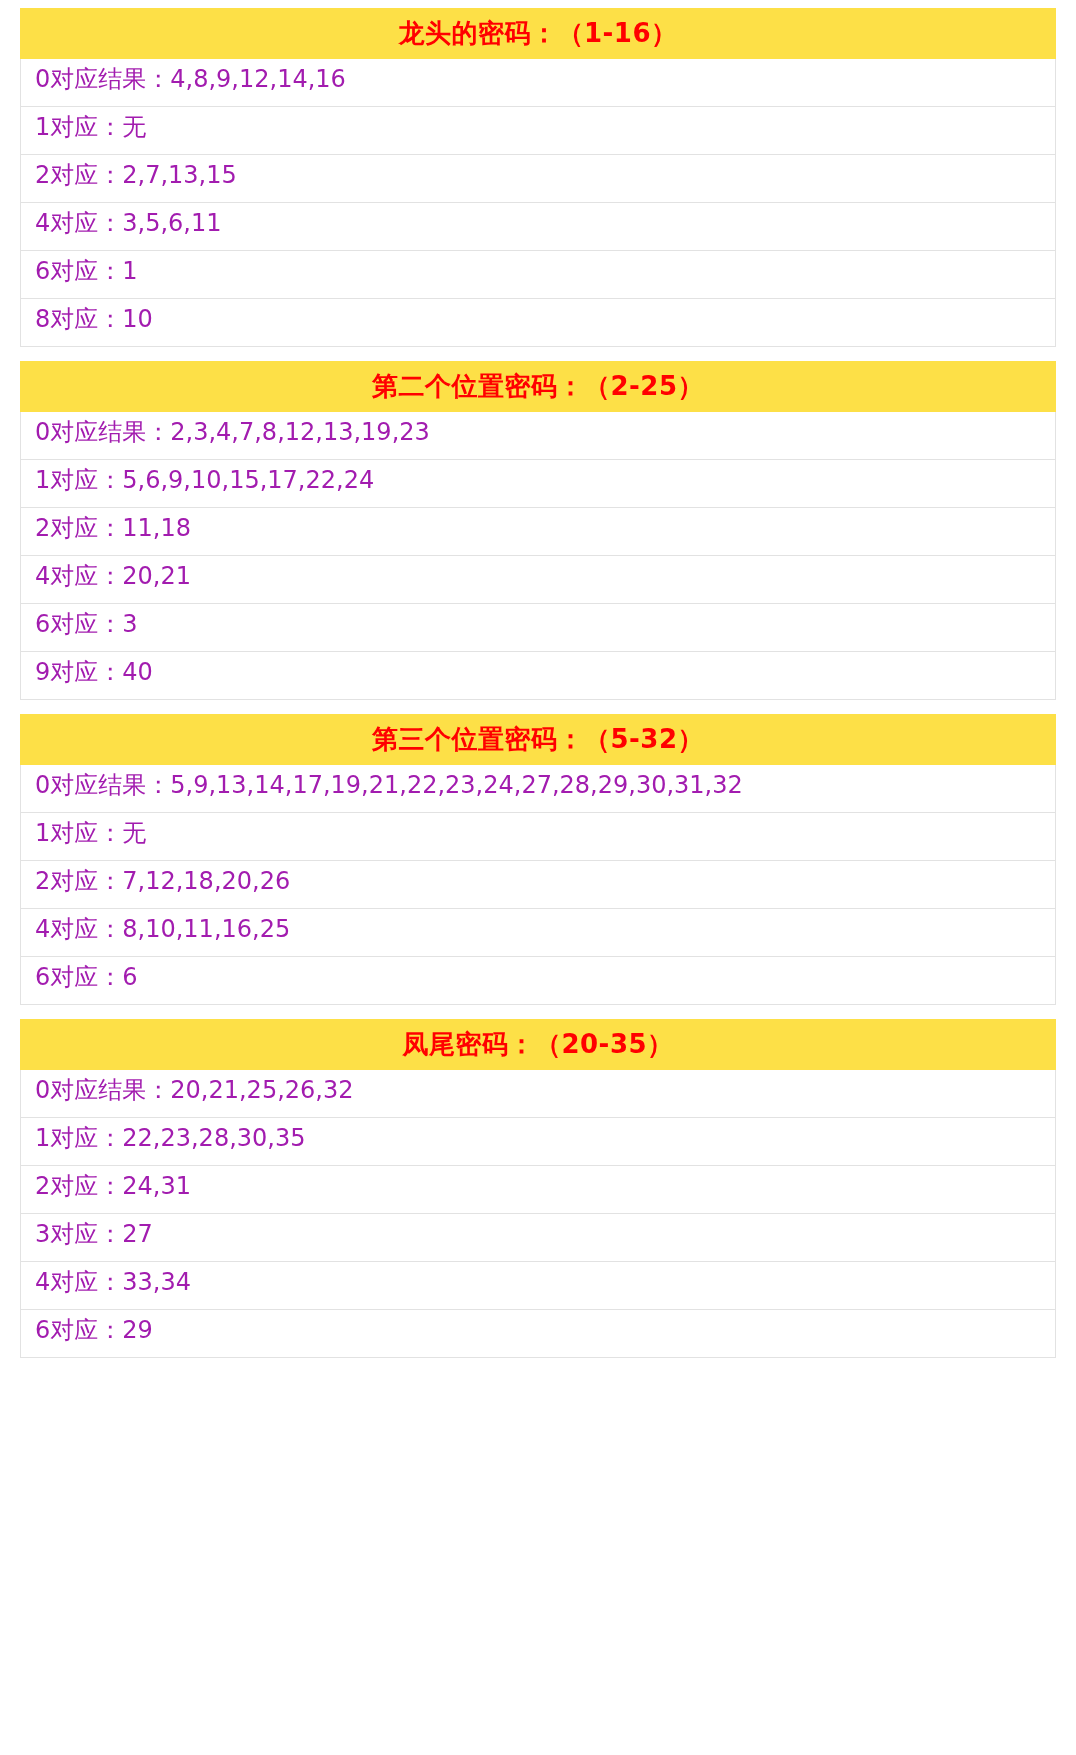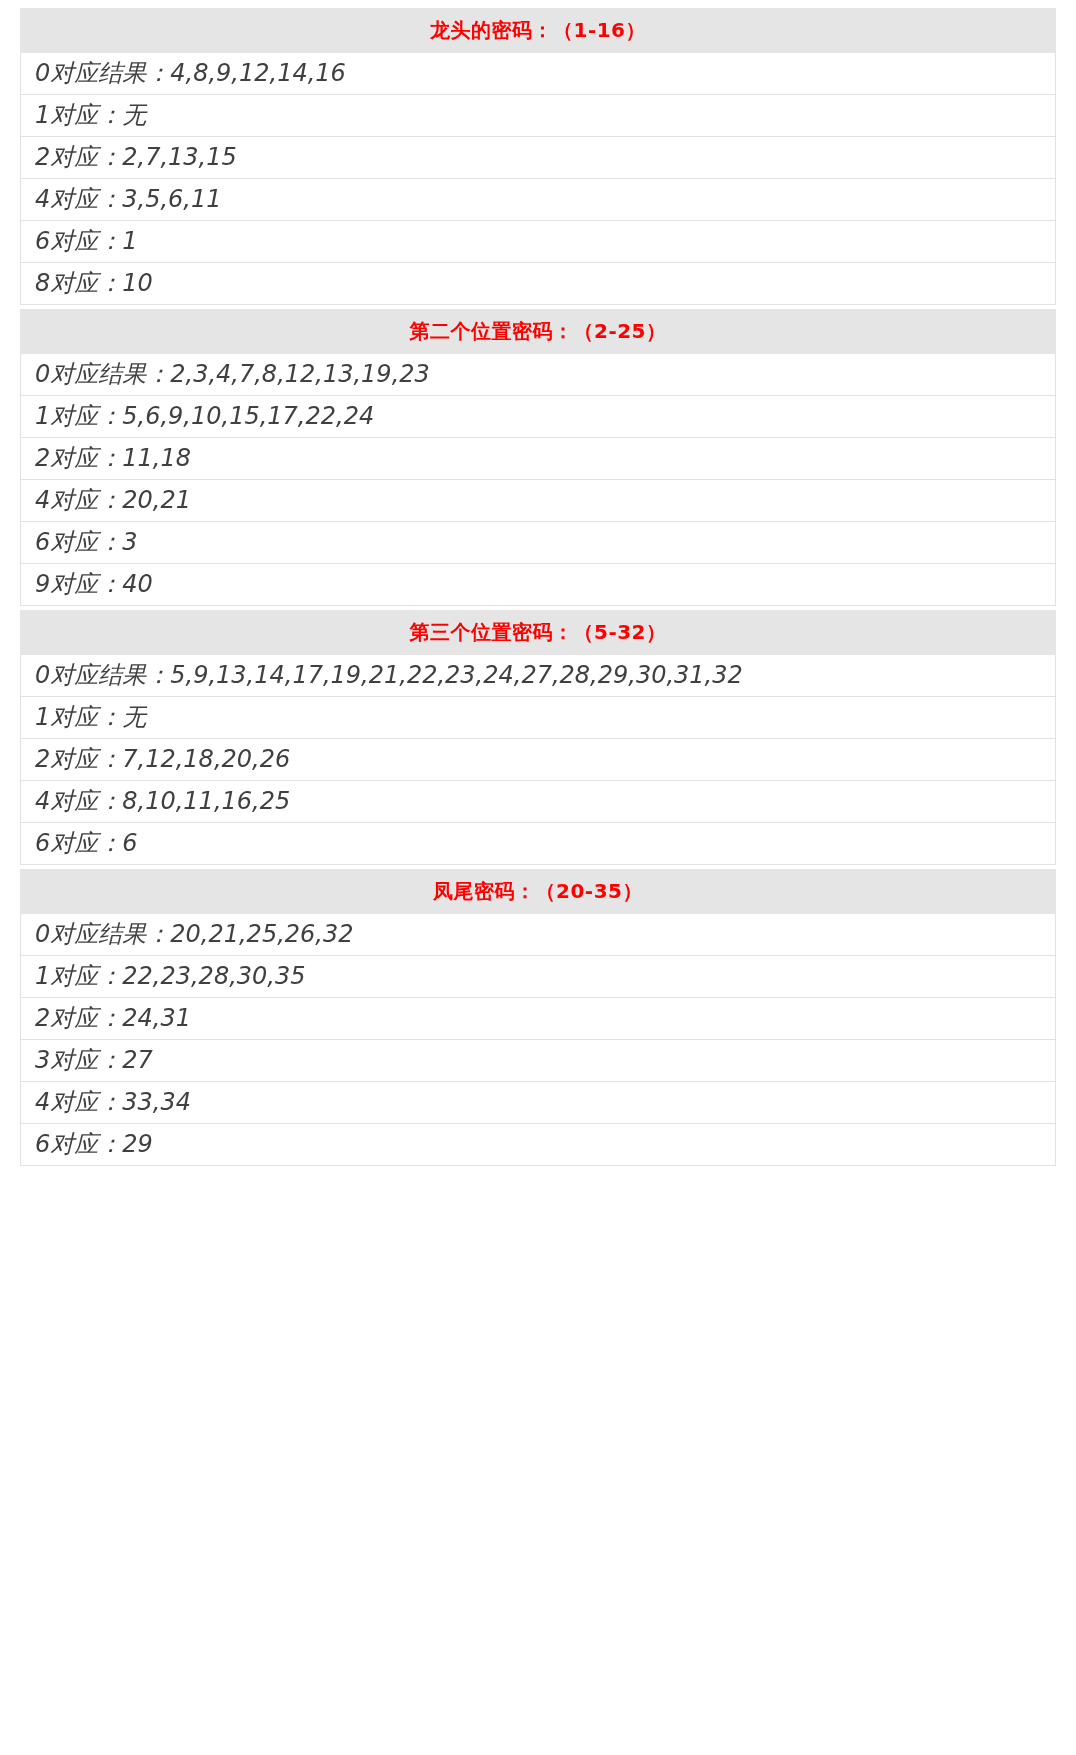--- a/index.html
+++ b/index.html
@@ -14,46 +14,45 @@
   .doc {
     width: 1036px;
     margin: 0 auto;
     padding: 8px 0 0 0;
     box-sizing: border-box;
   }
   .section {
     width: 100%;
   }
   .section-header {
-    background: #e5e5e5;
+    background: #fde047;
     text-align: center;
     color: #ff0000;
     font-weight: bold;
-    font-size: 20px;
+    font-size: 26px;
     line-height: 1.0;
     padding: 12px 0 13px 0;
     letter-spacing: 0.5px;
   }
   .row {
     border: 1px solid #e2e2e2;
     border-top: none;
     box-sizing: border-box;
-    padding: 5px 14px 6px 14px;
+    padding: 5px 14px 12px 14px;
     font-size: 24px;
-    color: #404040;
+    color: #a21caf;
     line-height: 1.25;
     white-space: nowrap;
     overflow: hidden;
-    font-style: italic;
   }
   .row:first-of-type {
     border-top: 1px solid #e2e2e2;
   }
   .section + .section .section-header {
-    margin-top: 4px;
+    margin-top: 14px;
   }
 </style>
 </head>
 <body>
 
 <div class="doc">
 
   <div class="section">
     <div class="section-header">龙头的密码：（1-16）</div>
     <div class="row">0对应结果：4,8,9,12,14,16</div>

